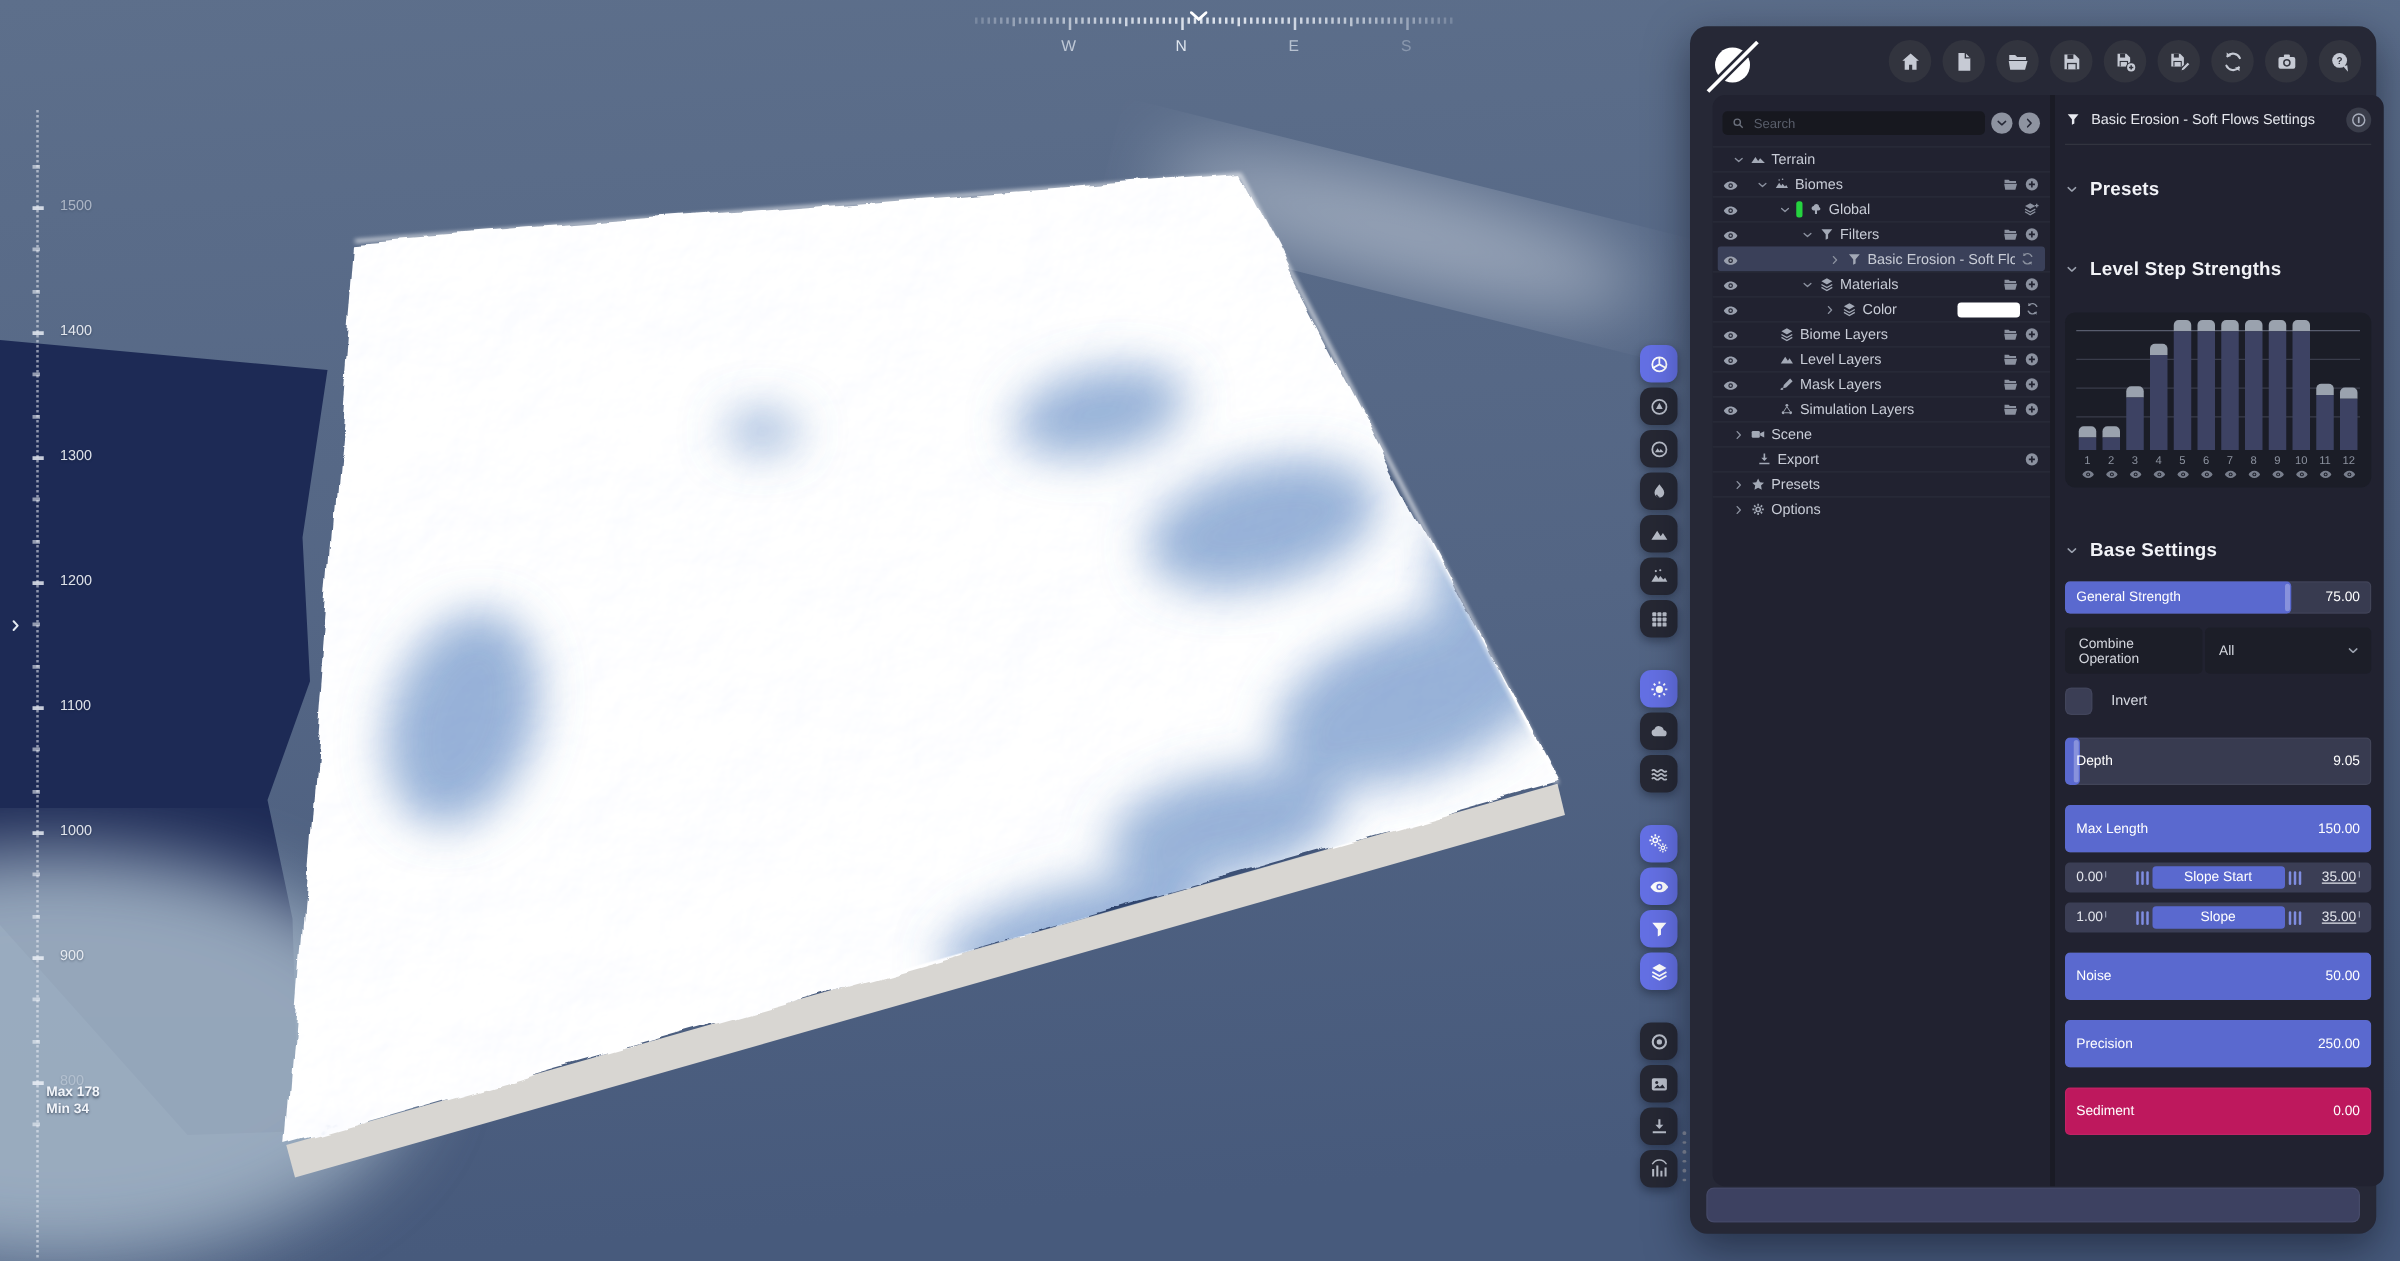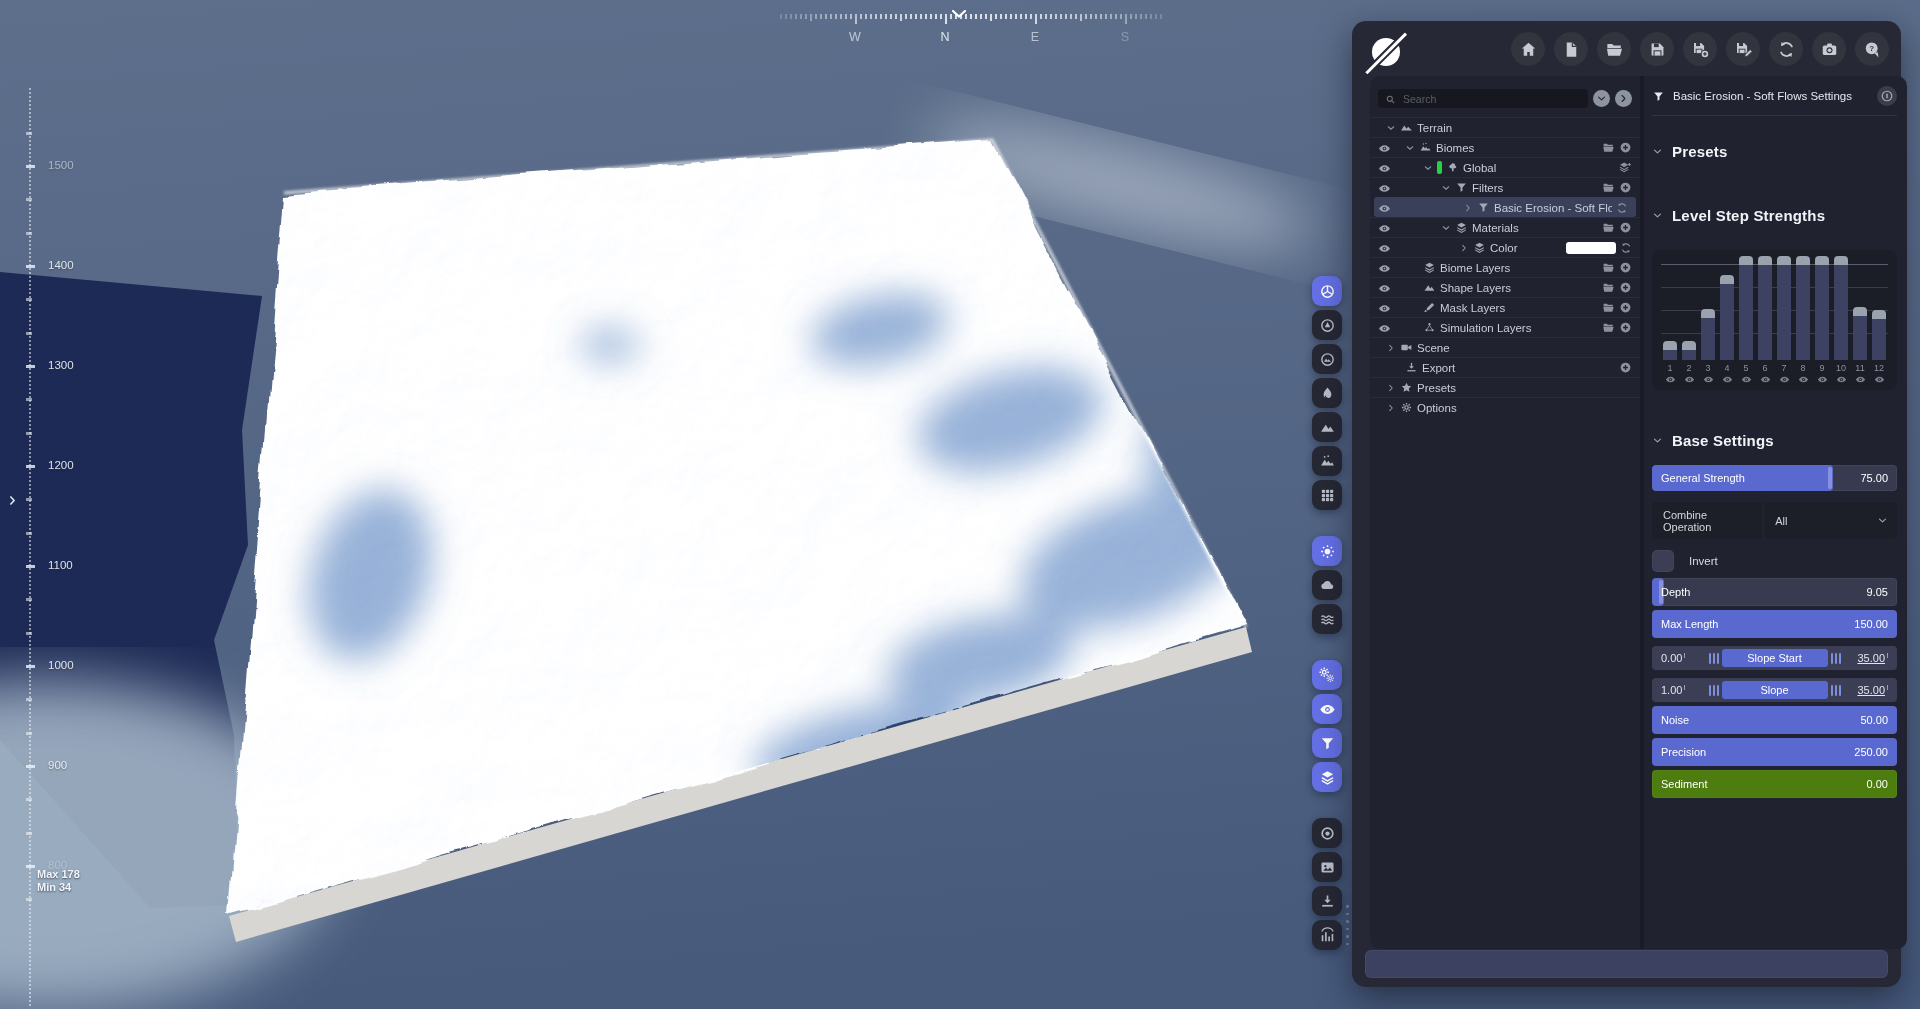--- a/index.html
+++ b/index.html
@@ -102,30 +102,30 @@
   .barcol{width:14px;display:flex;flex-direction:column;align-items:center;cursor:ns-resize;}
   .barcap{width:14px;height:9px;border-radius:4px 4px 0 0;background:#9aa2ae;}
   .barbody{width:14px;background:#3d4263;}
   .xrow{display:flex;justify-content:space-between;padding:0 2px;margin-top:3px;}
   .xcell{width:14px;text-align:center;font-size:9px;color:#8b919e;}
   .eyerow{display:flex;justify-content:space-between;padding:0 2px;margin-top:1px;}
   .eyecell{width:14px;display:flex;justify-content:center;color:#787e8c;cursor:pointer;}
   #h-base{margin-top:42px;}
 
   .rows{display:flex;flex-direction:column;}
-  .srow{position:relative;height:28px;margin-top:4px;background:#383b50;border-radius:4px;overflow:hidden;
+  .srow{position:relative;height:38px;margin-top:16px;background:#383b50;border-radius:4px;overflow:hidden;
         box-shadow:inset 0 0 0 1px rgba(255,255,255,.05);cursor:ew-resize;}
   .srow.first{height:26px;margin-top:16px;}
   .srow .fill{position:absolute;left:0;top:0;bottom:0;background:#5a69cf;border-radius:4px;}
   .srow .fill::after{content:"";position:absolute;right:1px;top:2px;bottom:2px;width:4px;border-radius:3px;
         background:rgba(255,255,255,.28);}
   .srow .fill.full::after{display:none;}
   .srow .sl{position:absolute;left:9px;top:0;bottom:0;display:flex;align-items:center;font-size:11px;color:#fff;}
   .srow .sv{position:absolute;right:9px;top:0;bottom:0;display:flex;align-items:center;font-size:11px;color:#fff;}
-  .srow.empty{background:#4d7c0f;}
+  .srow.empty{background:#be185d;}
   .selrow{display:flex;gap:2px;margin-top:11px;height:37px;font-size:11px;color:#d4d7de;}
   .ckrow{display:flex;align-items:center;margin-top:9px;height:26px;}
   .ckbox{width:22px;height:22px;border-radius:5px;background:#3b3e55;cursor:pointer;
          box-shadow:inset 0 0 0 1px rgba(255,255,255,.04);}
   .cklabel{margin-left:15px;font-size:11.5px;color:#d7dae2;}
   .rrow{display:flex;align-items:center;margin-top:8px;height:24px;background:#3b3e55;border-radius:4px;
         padding:0 9px;font-size:11px;color:#e3e5ec;}
   .rmin,.rmax{width:42px;display:flex;align-items:center;gap:2px;}
   .rmax{justify-content:flex-end;text-decoration:underline;}
   .rtick{width:1px;height:5px;background:#9aa0b4;margin-top:-6px;}
@@ -815,21 +815,21 @@
                   <path d="M12 5.8C7 5.8 3.3 9.3 2 12c1.3 2.7 5 6.2 10 6.2s8.7-3.5 10-6.2c-1.3-2.7-5-6.2-10-6.2z"></path>
                   <circle cx="12" cy="12" r="3.4" fill="var(--cut)"></circle>
                   <circle cx="12" cy="12" r="1.7"></circle>
                 </svg></span>
               <div class="content" style="padding-left:53px">
                 <span class="ticon">
                   <svg class="ic" width="13" height="13" viewBox="0 0 24 24" fill="currentColor">
                     <path d="M3 18 9.5 8l4 6 2.5-3.5L21 18z"></path>
                   </svg>
                 </span>
-                <span class="tlabel">Shape Layers</span>
+                <span class="tlabel">Level Layers</span>
                 <span class="trail">
                   <span><svg class="ic" width="13" height="13" viewBox="0 0 24 24" fill="currentColor">
                       <path d="M3 5h6l2 2h9v3H3z"></path>
                       <path d="M2.5 11h19L19 20H4z"></path>
                     </svg></span>
                   <span><svg class="ic" width="13" height="13" viewBox="0 0 24 24" fill="currentColor">
                       <circle cx="12" cy="12" r="9"></circle>
                       <path d="M12 7.5v9M7.5 12h9" stroke="var(--cut)" stroke-width="2.4"></path>
                     </svg></span>
                 </span>

